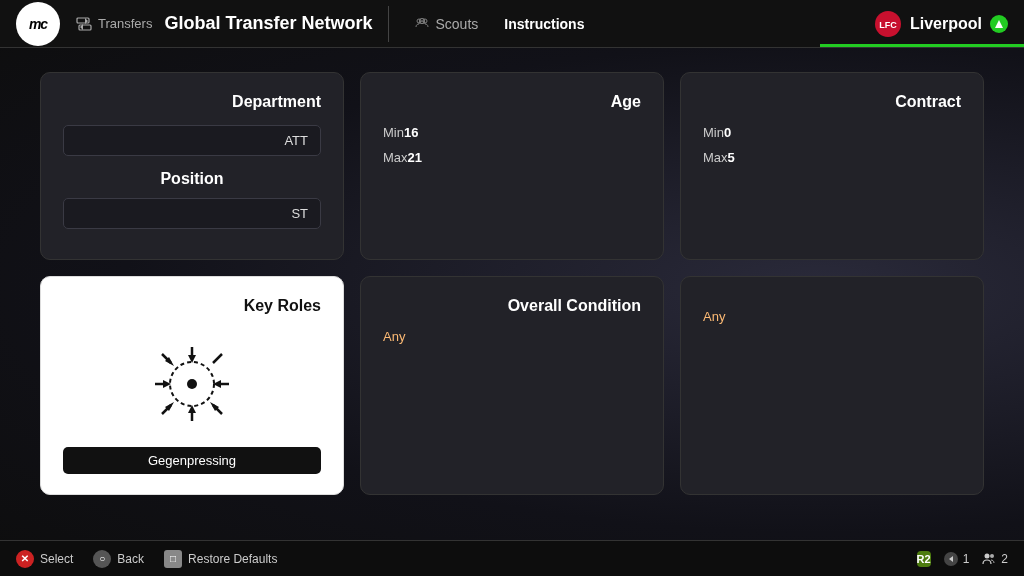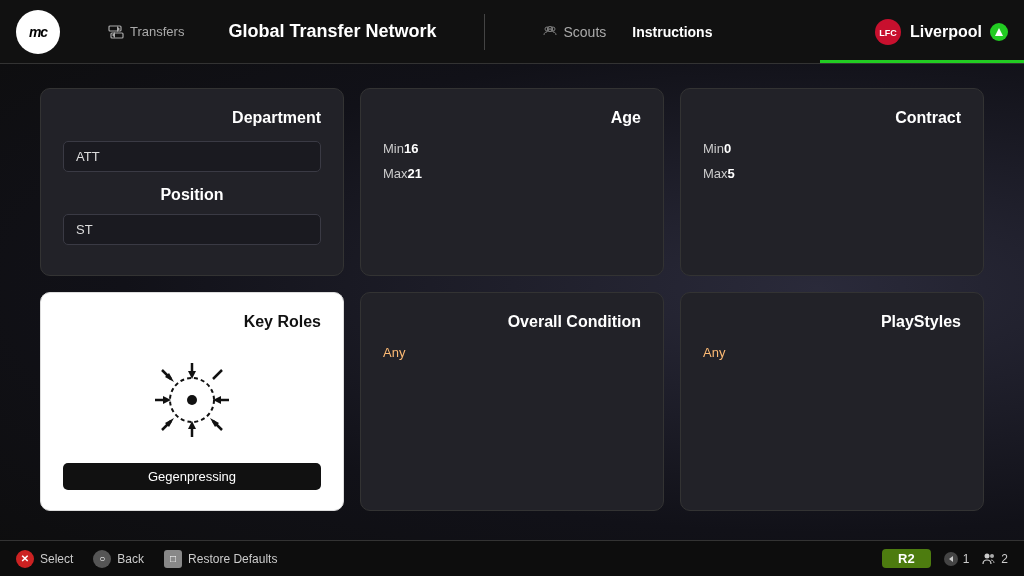--- a/index.html
+++ b/index.html
@@ -22,25 +22,24 @@
       background: radial-gradient(ellipse at 80% 50%, #2a2a3a 0%, #111118 60%, #0d0d0d 100%);
       z-index: 0;
     }
 
     
     .topbar {
       position: relative;
       z-index: 10;
       display: flex;
       align-items: center;
-      height: 64px;
+      height: 48px;
       padding: 0 16px;
       background: #111;
       border-bottom: 1px solid #333;
-      gap: 32px;
     }
 
     .logo {
       width: 44px;
       height: 44px;
       background: #fff;
       border-radius: 50%;
       display: flex;
       align-items: center;
       justify-content: center;
@@ -184,21 +183,21 @@
     .card-white .card-title {
       color: #111;
     }
 
     .field-box {
       background: #1a1a20;
       border-radius: 5px;
       padding: 7px 12px;
       font-size: 13px;
       color: #ddd;
-      text-align: left;
+      text-align: right;
       margin-bottom: 10px;
       border: 1px solid #3a3a44;
     }
 
     .position-label {
       font-size: 16px;
       font-weight: 700;
       color: #fff;
       margin-top: 14px;
       margin-bottom: 10px;
@@ -288,22 +287,22 @@
       display: flex;
       align-items: center;
       gap: 12px;
       font-size: 12px;
       color: #ccc;
     }
 
     .r2-badge {
       background: #4d7c0f;
       border-radius: 4px;
-      padding: 2px 16px;
-      font-size: 13px;
+      padding: 2px 0;
+      font-size: 11px;
       font-weight: 700;
       color: #fff;
     }
 
     .indicator {
       display: flex;
       align-items: center;
       gap: 4px;
     }
 
@@ -437,21 +436,20 @@
     </div>
     <div class="key-roles-label">Gegenpressing</div>
   </div>
 
   <div class="card">
     <div class="card-title">Overall Condition</div>
     <div class="any-text">Any</div>
   </div>
 
   <div class="card">
-    <div class="card-title">PlayStyles</div>
     <div class="any-text">Any</div>
   </div>
 
 </div>
 
 <div class="bottombar">
   <div class="bottom-btn">
     <div class="btn-icon btn-icon-x">✕</div>
     <span>Select</span>
   </div>

